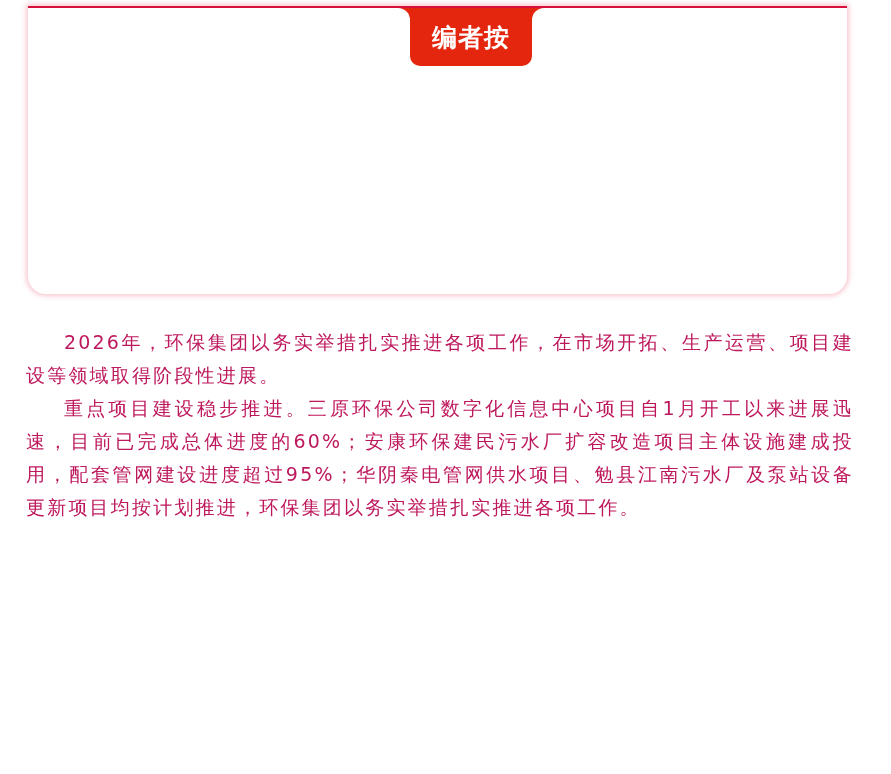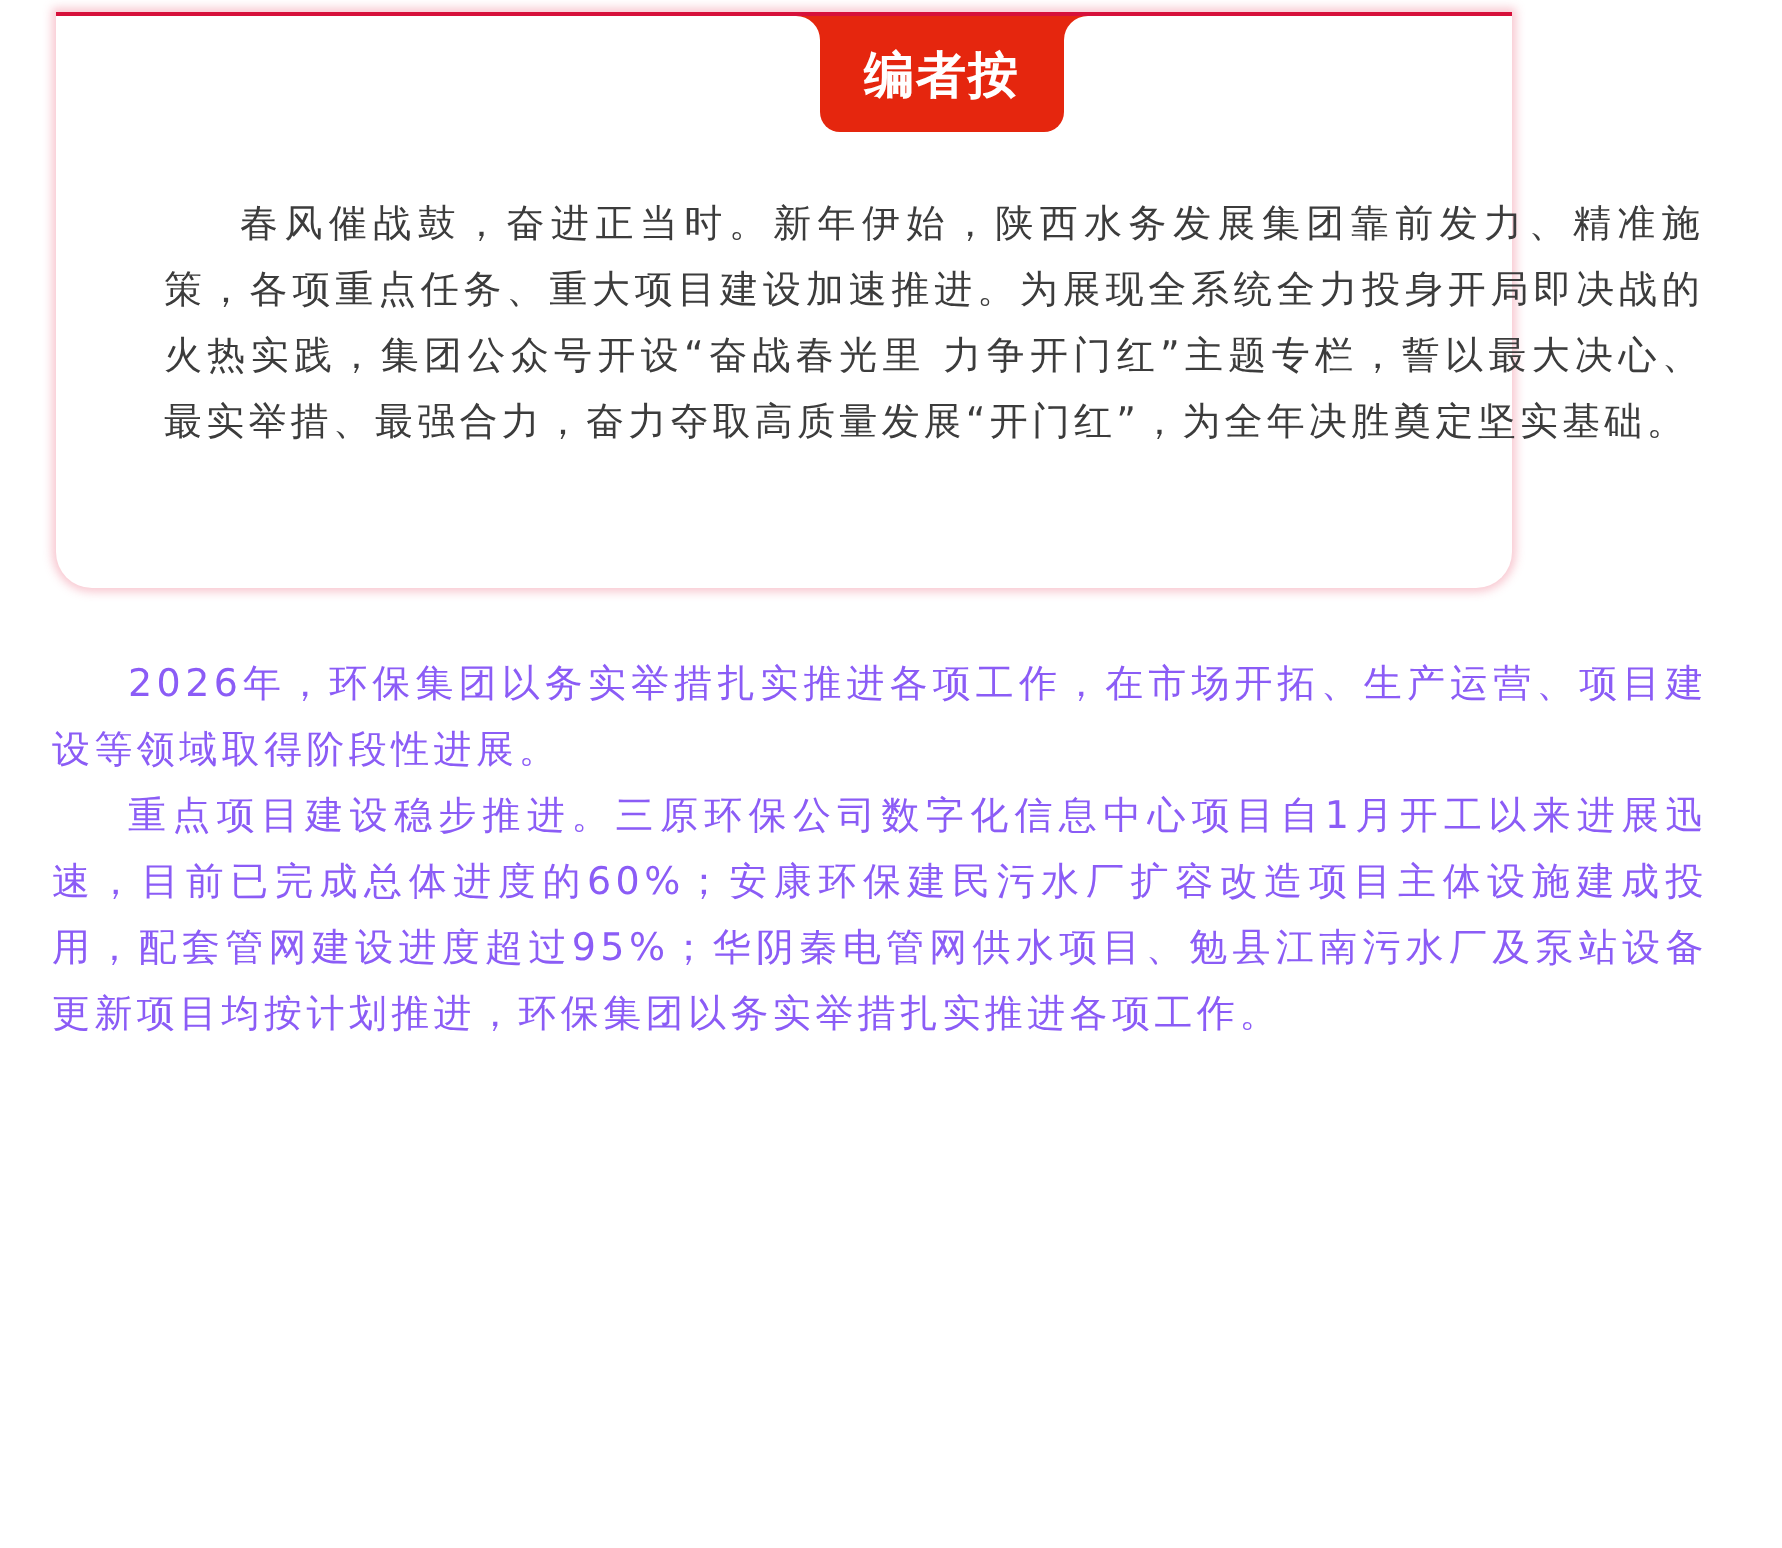--- a/index.html
+++ b/index.html
@@ -12,21 +12,21 @@
       height: 774px;
       overflow: hidden;
       position: relative;
       font-family: "DejaVu Sans", "Liberation Sans", sans-serif;
       color: #3a3a3a;
     }
     .card {
       position: absolute;
       left: 28px;
       top: 6px;
-      width: 728px;
+      width: 819px;
       height: 288px;
       background: #ffffff;
       border-top: 2px solid #d6103a;
       border-radius: 0 0 18px 18px;
       box-shadow: 0 0 5px 2px rgba(240, 130, 150, 0.45);
       box-sizing: border-box;
     }
     .badge-wrap {
       position: absolute;
       left: 370px;
@@ -89,33 +89,32 @@
       position: absolute;
       left: 26px;
       top: 326px;
       width: 828px;
     }
     .article p {
       margin: 0;
       font-size: 19px;
       line-height: 33px;
       letter-spacing: 2.2px;
-      color: #8b5cf6;
+      color: #be185d;
       text-indent: 2em;
       text-align: justify;
     }
   </style>
 </head>
 <body>
 
 <div class="card">
   <div class="badge-wrap">
     <div class="badge-flare left"></div>
     <div class="badge-flare right"></div>
     <div class="badge">编者按</div>
   </div>
-  <p class="editor-text">春风催战鼓，奋进正当时。新年伊始，陕西水务发展集团靠前发力、精准施策，各项重点任务、重大项目建设加速推进。为展现全系统全力投身开局即决战的火热实践，集团公众号开设“奋战春光里 力争开门红”主题专栏，誓以最大决心、最实举措、最强合力，奋力夺取高质量发展“开门红”，为全年决胜奠定坚实基础。</p>
 </div>
 
 <div class="article">
   <p>2026年，环保集团以务实举措扎实推进各项工作，在市场开拓、生产运营、项目建设等领域取得阶段性进展。</p>
   <p>重点项目建设稳步推进。三原环保公司数字化信息中心项目自1月开工以来进展迅速，目前已完成总体进度的60%；安康环保建民污水厂扩容改造项目主体设施建成投用，配套管网建设进度超过95%；华阴秦电管网供水项目、勉县江南污水厂及泵站设备更新项目均按计划推进，环保集团以务实举措扎实推进各项工作。</p>
 </div>
 
 </body></html>

